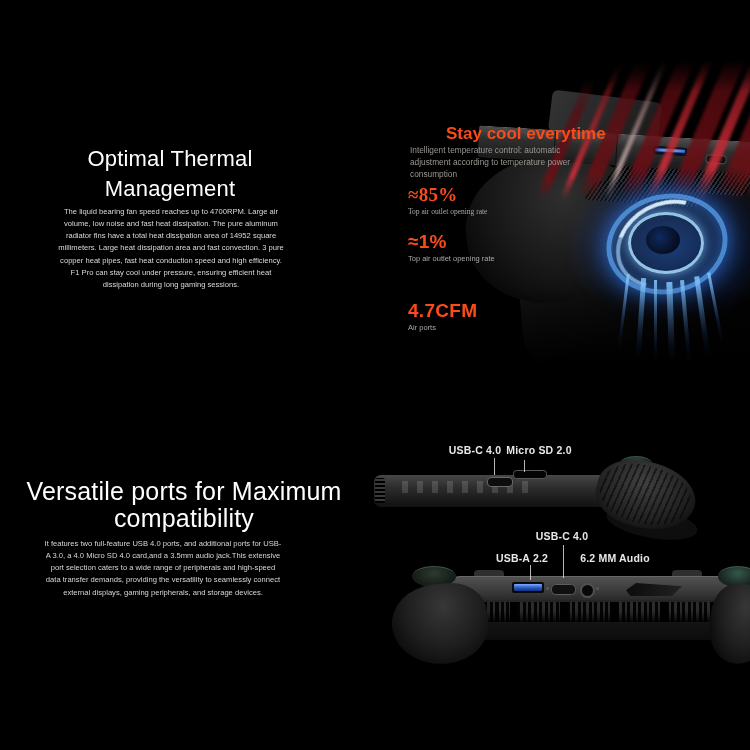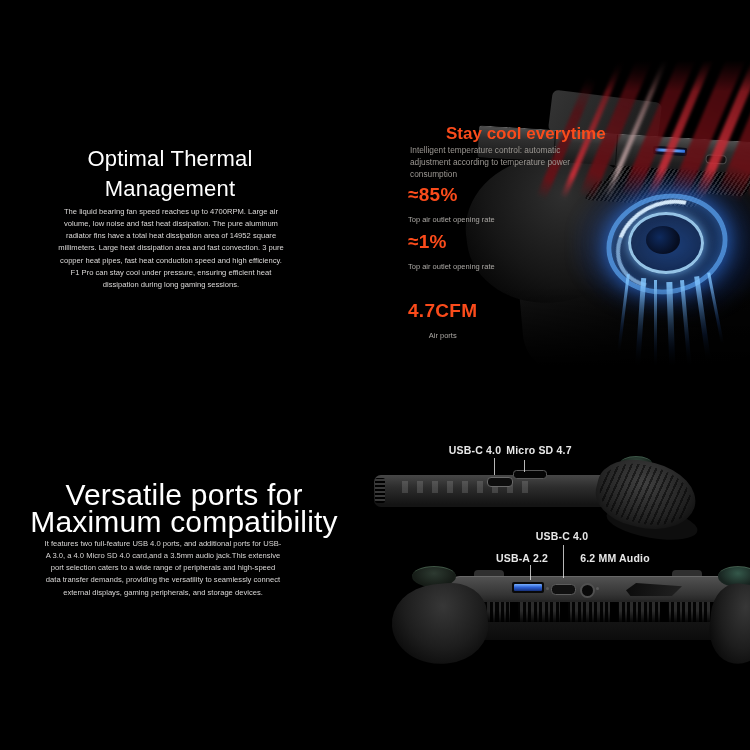--- a/index.html
+++ b/index.html
@@ -5,31 +5,31 @@
   html,body{margin:0;padding:0;background:#000;}
   #stage{position:relative;width:750px;height:750px;background:#000;overflow:hidden;
          font-family:"Liberation Sans",sans-serif;color:#fff;}
   .abs{position:absolute;}
 
   
   .h-big{font-weight:400;color:#fff;text-align:center;letter-spacing:.2px;}
   #thermal-heading{left:40px;top:129px;width:260px;font-size:22px;line-height:30px;}
   #thermal-body{left:55px;top:198px;width:232px;font-size:7.6px;line-height:12.3px;
                 color:#dcdad9;text-align:center;font-weight:400;}
-  #ports-heading{left:8px;top:461px;width:352px;font-size:30px;line-height:27px;}
+  #ports-heading{left:8px;top:461px;width:352px;font-size:25px;line-height:27px;}
   #ports-body{left:43px;top:530px;width:240px;font-size:7.6px;line-height:12.3px;
               color:#d9d7d6;text-align:center;}
 
   #overlay-title{left:410px;top:110px;font-size:17px;font-weight:700;color:#fa4b1b;z-index:6;margin-left:36px;}
   #overlay-sub{left:410px;top:137px;width:175px;font-size:8.3px;line-height:11.8px;
                color:#9b9792;z-index:6;}
   .stat{left:408px;z-index:6;}
   .stat-value{font-size:19px;font-weight:700;color:#fa4b1b;line-height:20px;letter-spacing:.3px;}
-  .stat-caption{font-size:7.5px;color:#aba8a4;margin-top:10px;white-space:nowrap;text-align:center;}
-  #stat-0{top:185px;} #stat-1{top:232px;} #stat-2{top:301px;}
+  .stat-caption{font-size:7.5px;color:#aba8a4;margin-top:2px;white-space:nowrap;}
+  #stat-0{top:185px;font-family:Liberation Serif, serif;} #stat-1{top:232px;} #stat-2{top:301px;}
 
   .port-lbl{position:absolute;font-size:10.5px;font-weight:700;color:#e8e8e8;
             transform:translateX(-50%);white-space:nowrap;z-index:6;letter-spacing:.2px;}
   #lbl-sv-usbc{left:475px;top:444px;} #lbl-sv-sd{left:539px;top:444px;}
   #lbl-tv-usbc{left:562px;top:530px;} #lbl-tv-usba{left:522px;top:552px;}
   #lbl-tv-audio{left:615px;top:552px;}
   .p-line{position:absolute;width:1px;background:rgba(235,235,235,.78);z-index:6;}
   #pl-d1c{left:494px;top:458px;height:17px;} #pl-d1sd{left:524px;top:460px;height:12px;}
   #pl-d2c{left:563px;top:545px;height:33px;} #pl-d2a{left:530px;top:565px;height:15px;}
 
@@ -231,21 +231,21 @@
       <div class="abs" id="ds-bar"></div>
       <div class="abs" id="ds-fins"></div>
       <div class="abs" id="ds-marks"></div>
       <div class="abs" id="ds-usbc"></div>
       <div class="abs" id="ds-sd"></div>
       <div class="abs" id="ds-stick"></div>
       <div class="abs" id="ds-grip-lower"></div>
       <div class="abs" id="ds-grip"></div>
     </div>
     <span class="port-lbl" id="lbl-sv-usbc">USB-C 4.0</span>
-    <span class="port-lbl" id="lbl-sv-sd">Micro SD 4.7</span>
+    <span class="port-lbl" id="lbl-sv-sd">Micro SD 2.0</span>
     <div class="p-line" id="pl-d1c"></div>
     <div class="p-line" id="pl-d1sd"></div>
 
     <div class="abs" id="dev-top">
       <div class="abs" id="dt-slab"></div>
       <div class="abs" id="dt-bump-l"></div>
       <div class="abs" id="dt-bump-r"></div>
       <div class="abs" id="dt-strip"></div>
       <div class="abs" id="dt-usba">
         <div class="blue"></div>

